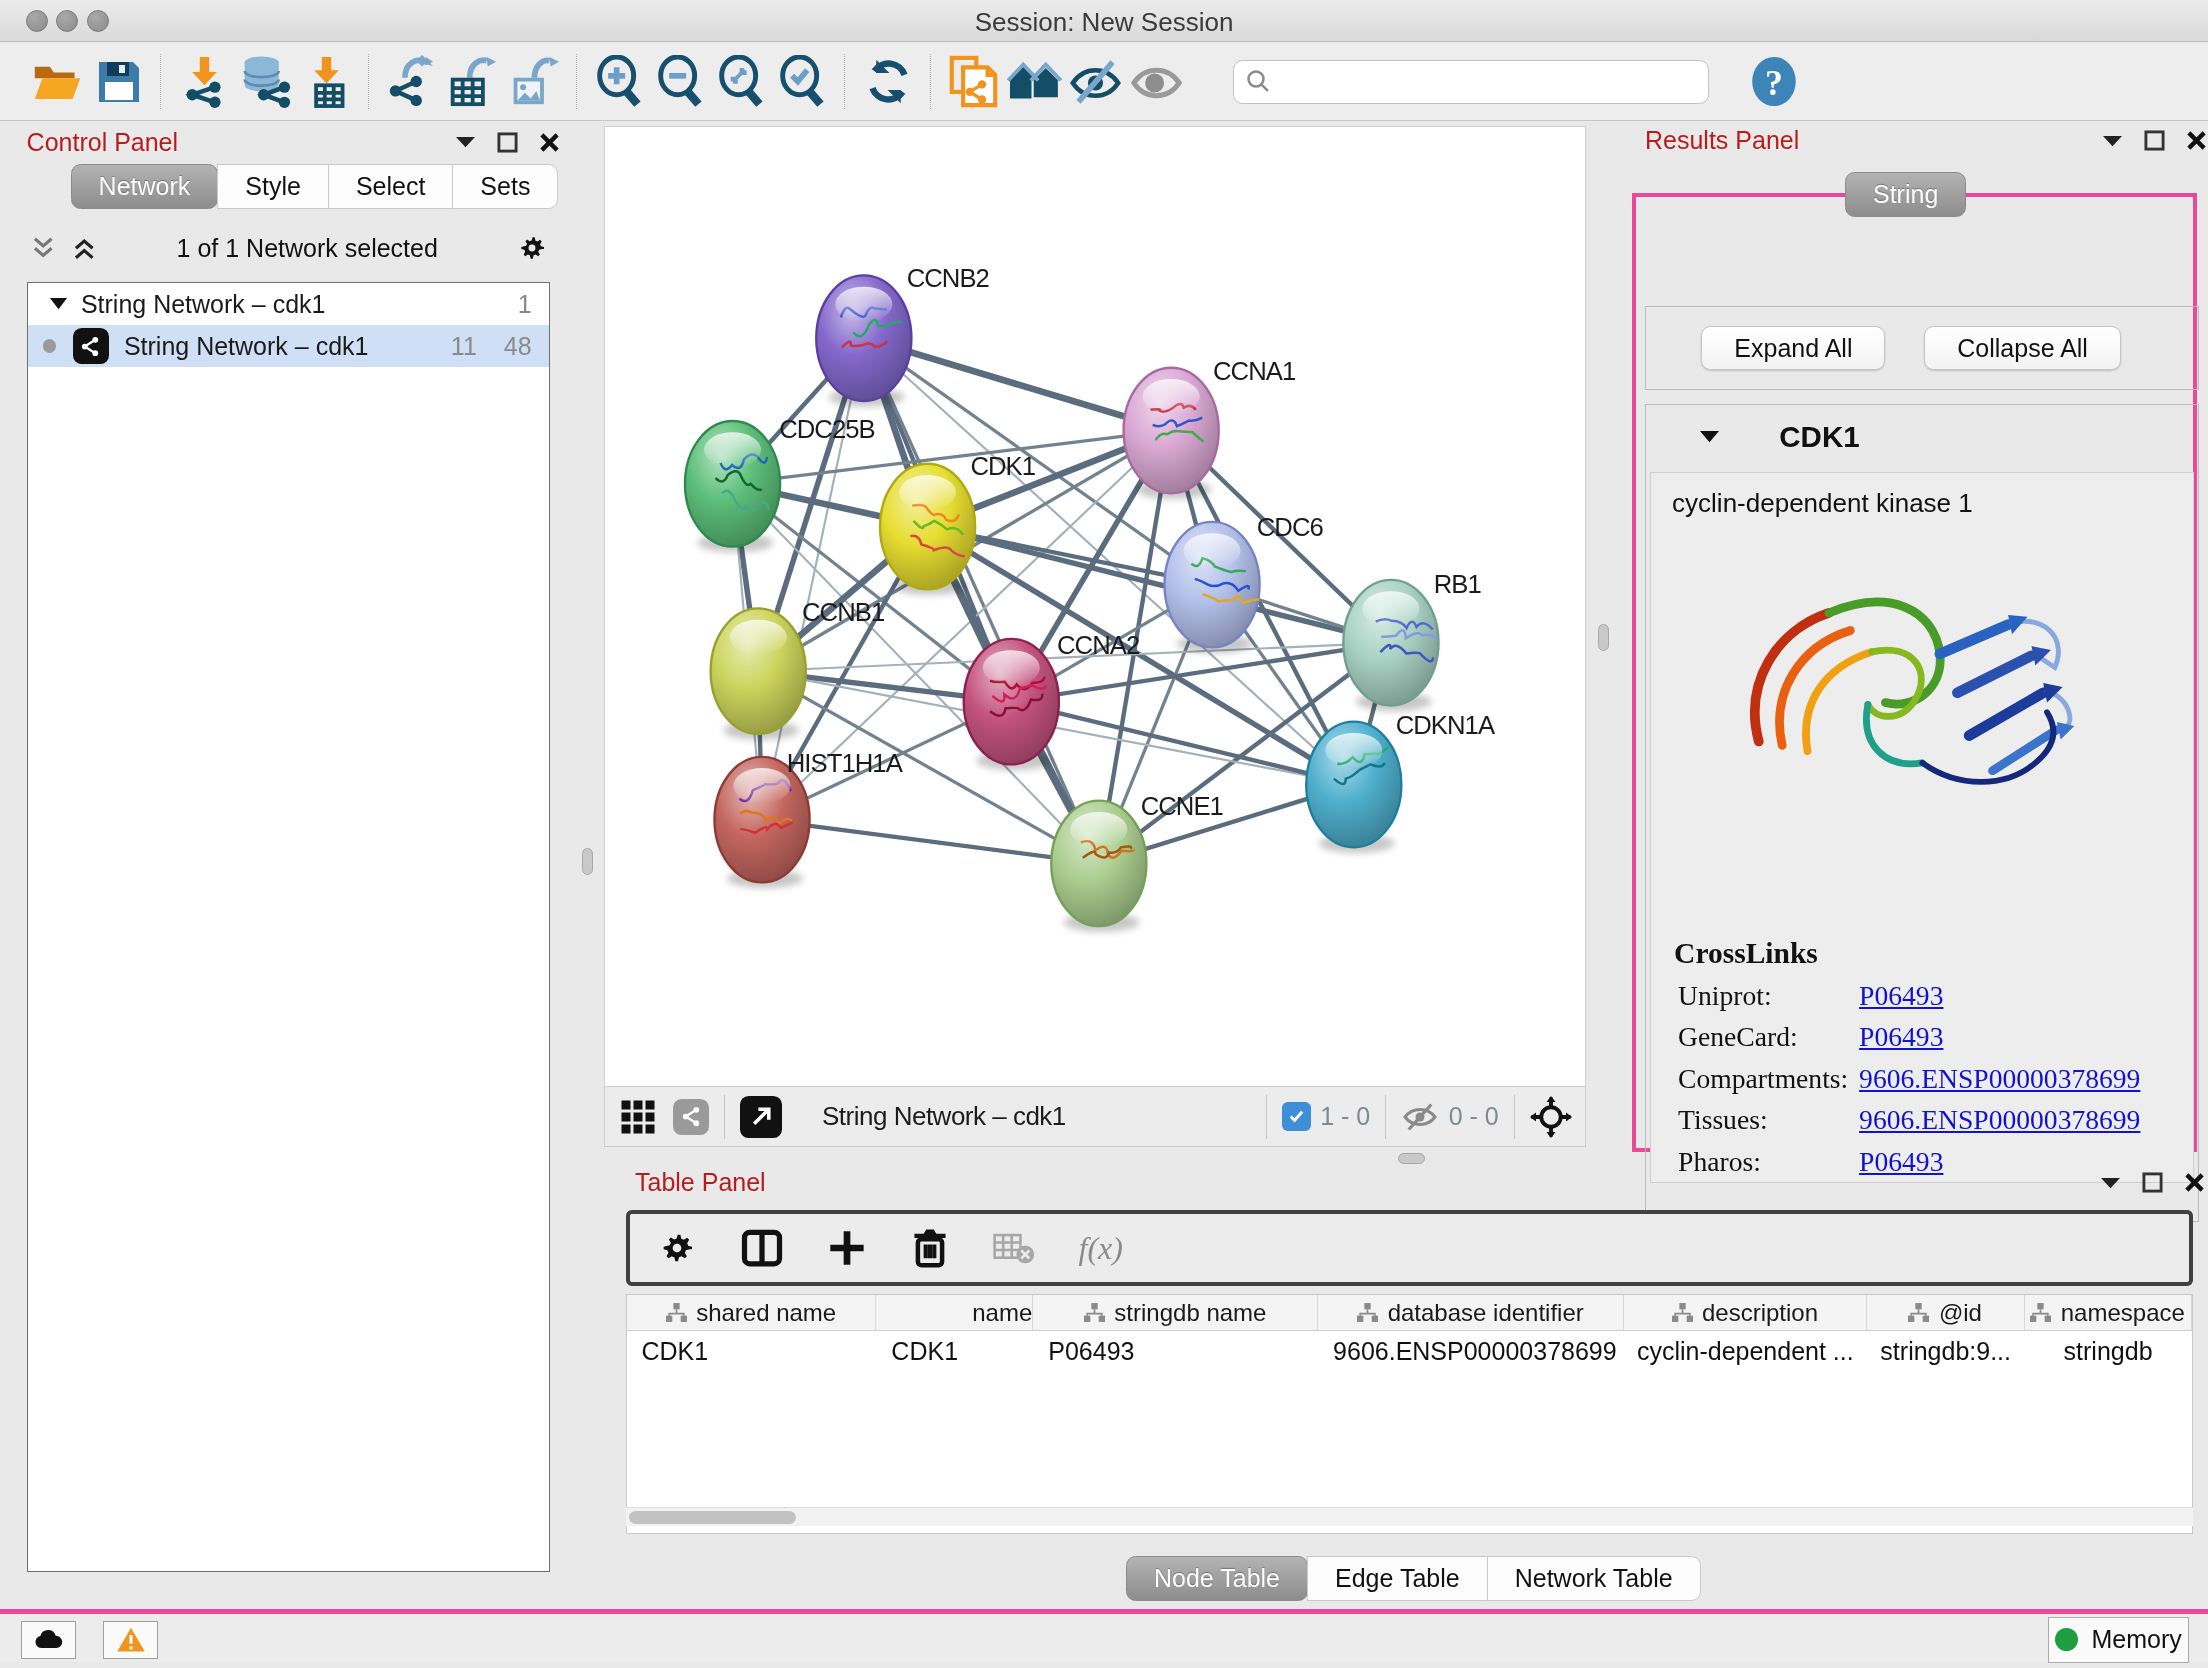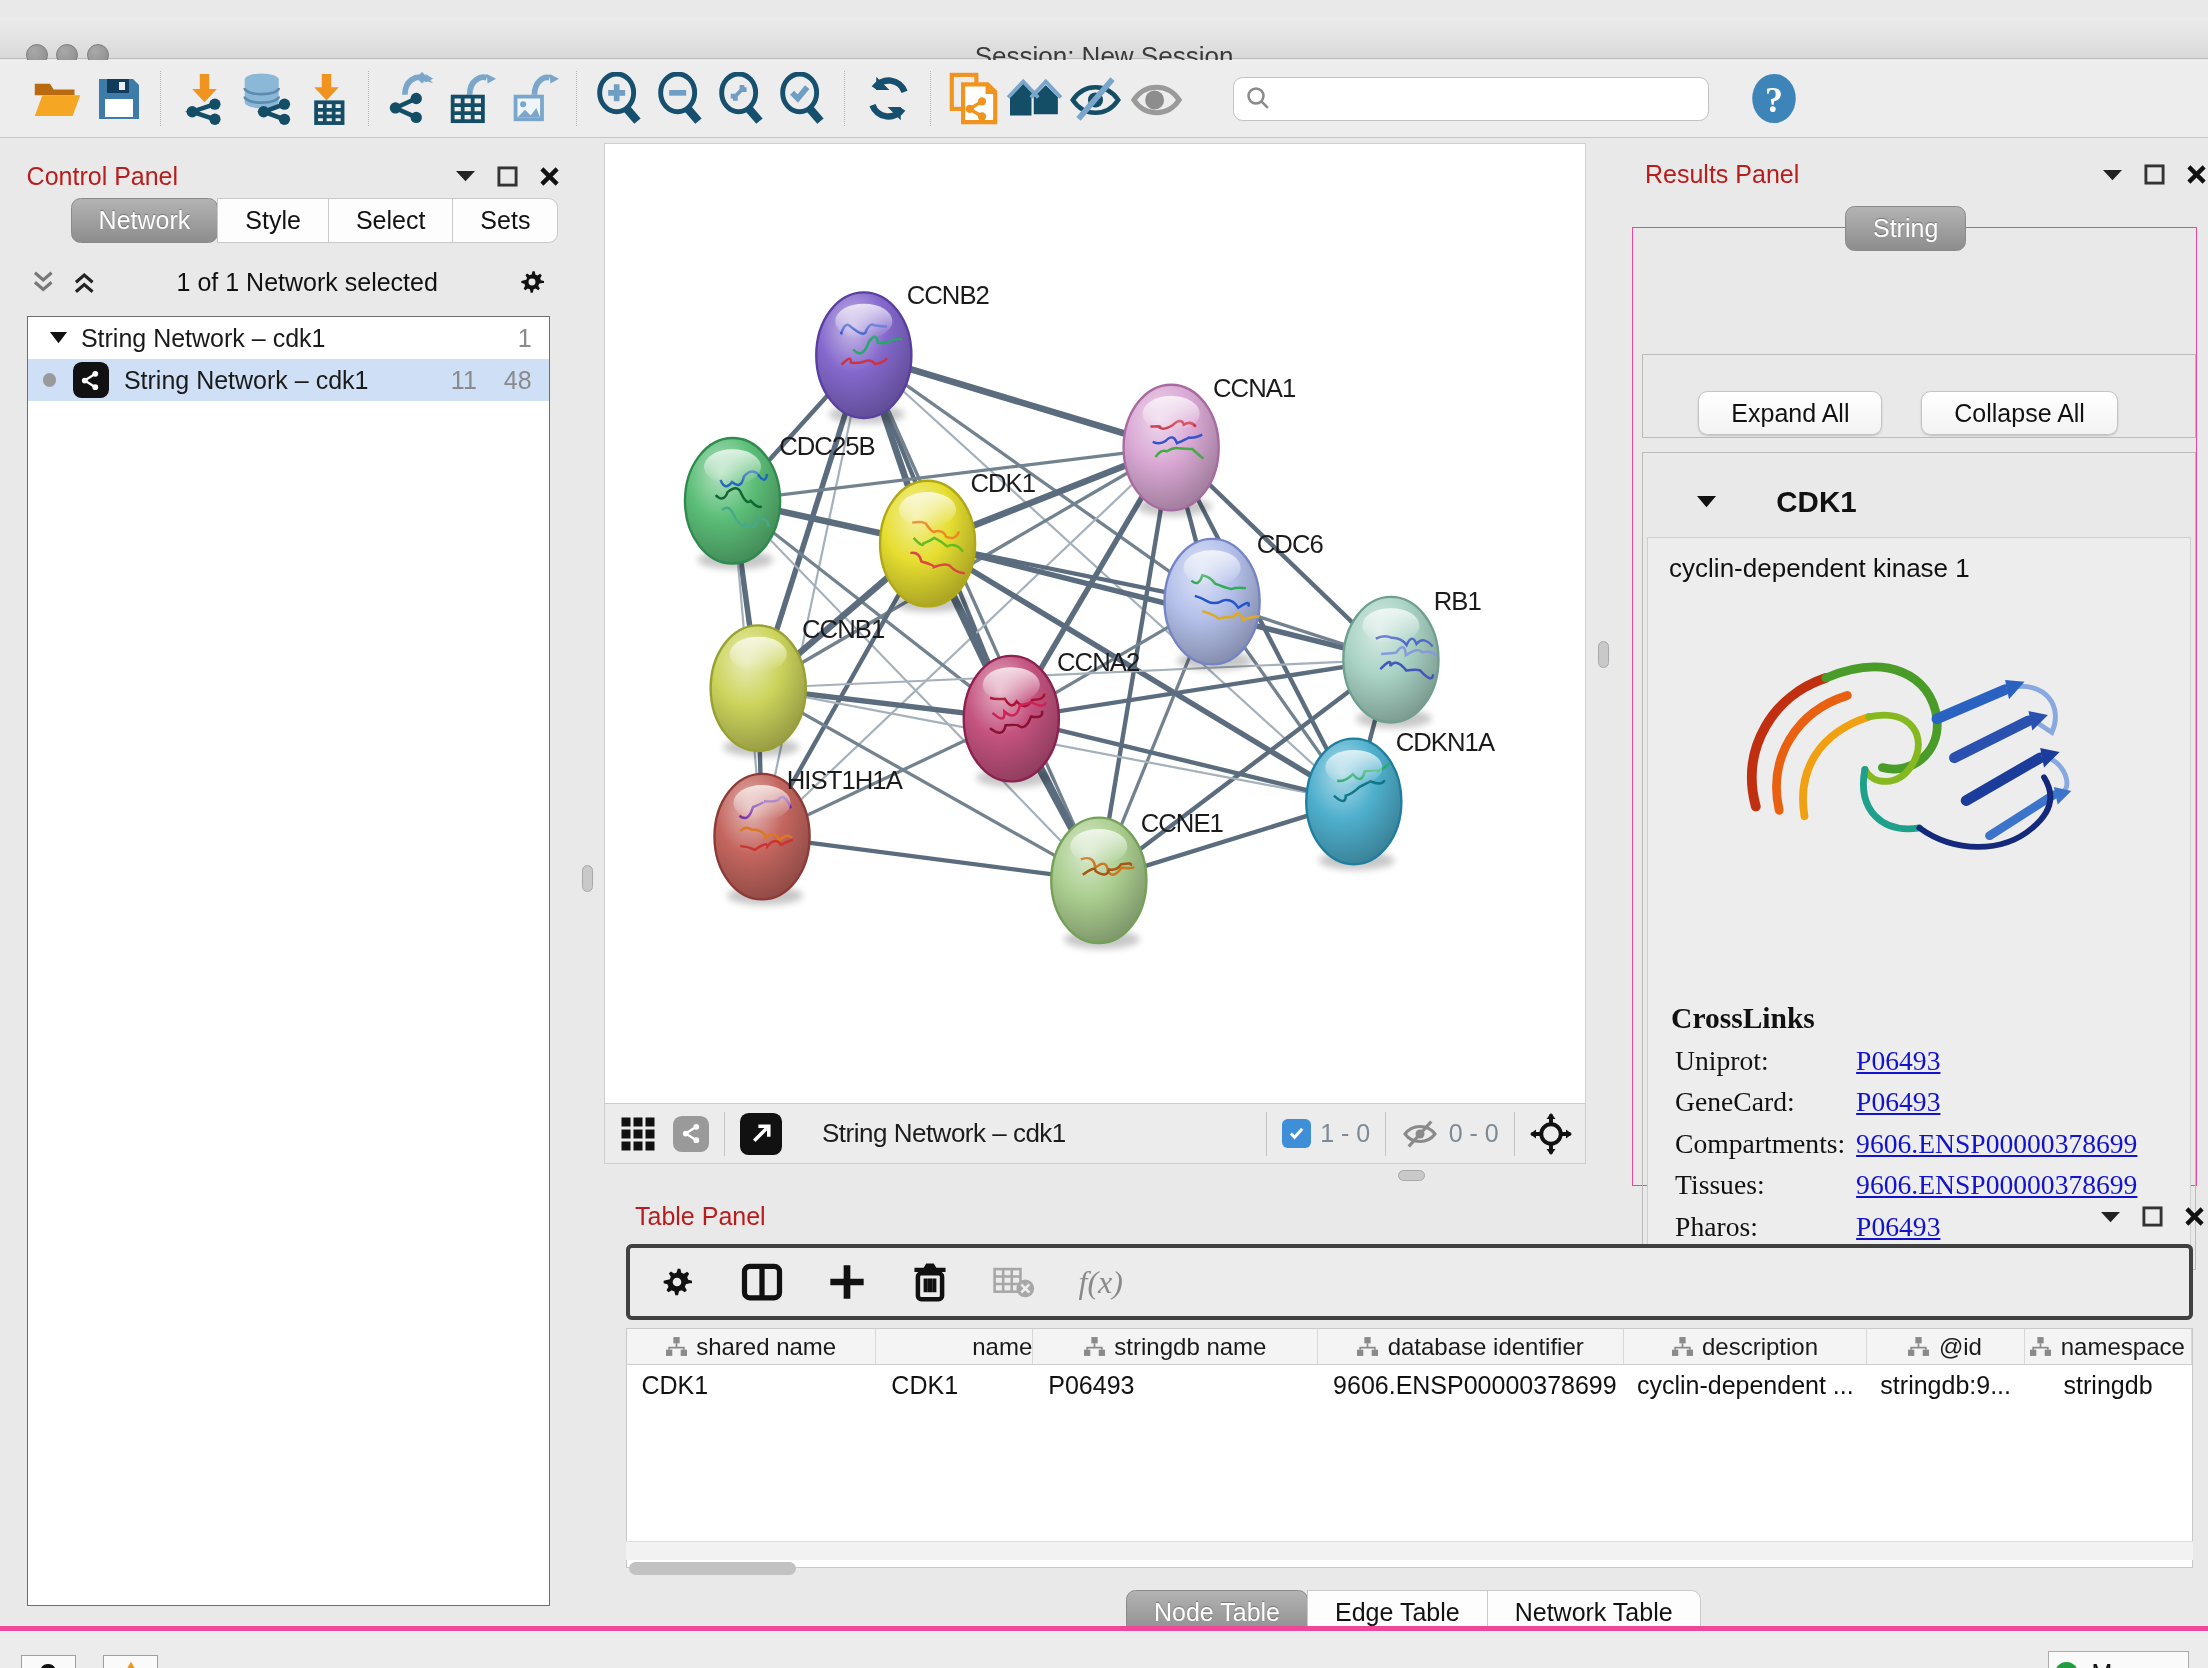--- a/index.html
+++ b/index.html
@@ -1,19 +1,19 @@
 <!DOCTYPE html>
 <html style="font-size:15px"><head>
 <meta charset="utf-8">
 <style>
   html,body{margin:0;padding:0;background:#555;}
   *{box-sizing:border-box;}
   #win{position:relative;width:2208px;height:1668px;background:#e9e9e9;
        font-family:"Liberation Sans",sans-serif;color:#1a1a1a;overflow:hidden;}
-  .abs{position:absolute;margin-top:17px;}
+  .abs{position:absolute;}
 
   
   #titlebar{left:0;top:0;width:2208px;height:42px;
     background:linear-gradient(#ececec,#d9d9d9);border-bottom:1px solid #bcbcbc;}
   .tl{top:9.5px;width:22px;height:22px;border-radius:50%;
       background:radial-gradient(circle at 35% 30%,#a9a9a9,#8a8a8a);border:1px solid #7d7d7d;}
   #title-text{width:100%;text-align:center;top:6.7px;font-size:26px;font-weight:500;color:#3a3a3a;}
 
   
   #toolbar{left:0;top:43px;width:2208px;height:78px;background:#ededed;
@@ -53,21 +53,21 @@
   
   #net-view{left:604px;top:126px;width:982px;height:961px;background:#fff;border:1px solid #cfcfcf;}
   #net-bar{left:604px;top:1086px;width:982px;height:61px;background:#ececec;
     border:1px solid #cdcdcd;display:flex;align-items:center;}
   .nbsep{width:1px;height:44px;background:#c4c4c4;margin:0 15px;}
   .ratio-txt{font-size:25px;color:#7c8a96;margin-left:9.5px;}
   .handle-dot{background:#c9c9c9;border:1px solid #a8a8a8;border-radius:9.5px;}
 
   
   #results-panel{left:1628px;top:124px;width:573px;height:1031px;}
-  #rp-outerbox{left:3.8px;top:69px;width:565px;height:959px;border:1px solid #ec4899;background:#e9e9e9;}
+  #rp-outerbox{left:3.8px;top:69px;width:565px;height:959px;border:4px solid #ec4899;background:#e9e9e9;}
   #rp-expandbox{left:9.5px;top:109px;width:554px;height:84px;border:1px solid #bbbbbb;}
   #rp-cdk-box{left:9.5px;top:207px;width:554px;height:818px;border:1px solid #bbbbbb;}
   #rp-cdk-content{left:3.8px;top:67px;width:544px;height:711px;background:#ededed;border:1px solid #cfcfcf;}
   .serif{font-family:"Liberation Serif",serif;}
   .xl-label{font-size:27.6px;color:#111;}
   .xl-link{font-size:27.6px;color:#1212cf;text-decoration:underline;}
   .xl-row{display:flex;margin:9.5px 0 9.5px 27px;}
   .xl-row .xl-label{width:181px;flex:0 0 auto;}
 
   

